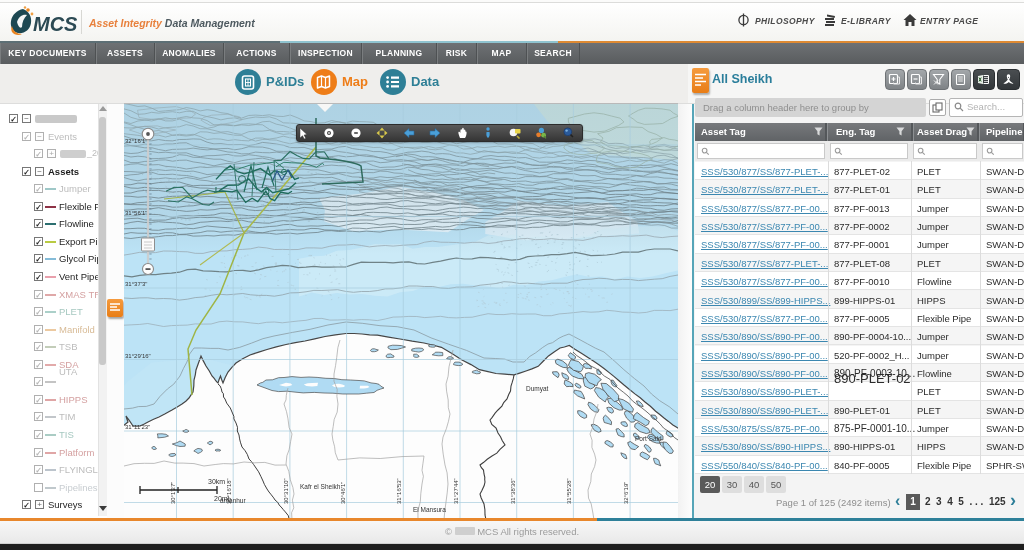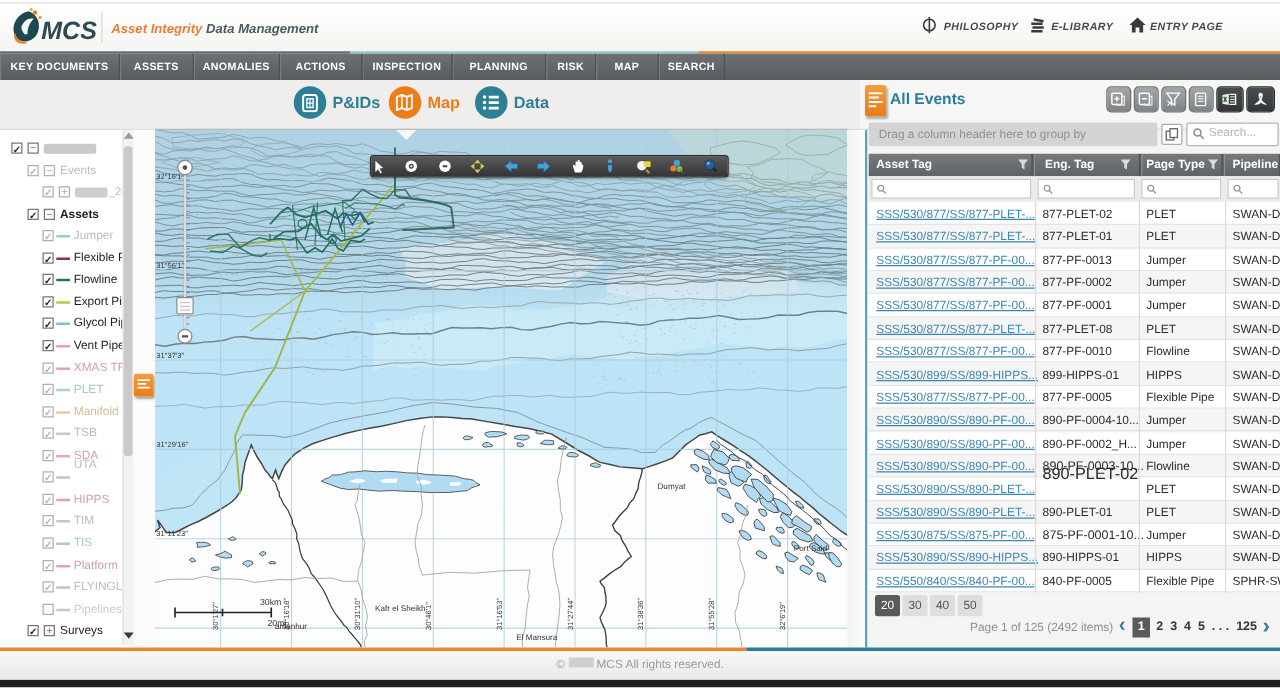--- a/index.html
+++ b/index.html
@@ -488,21 +488,21 @@
 <svg class="abs" style="left:562px;top:127px" width="12" height="12" viewBox="0 0 12 12">
     <circle cx="5.8" cy="4.8" r="3.9" fill="#2a5a9a" stroke="#1a3a6a" stroke-width="0.7"></circle>
     <circle cx="4.6" cy="3.6" r="1.2" fill="#7ab0e0"></circle>
     <path d="M8.6,7.6 L11,10" stroke="#222" stroke-width="1.5"></path>
   </svg>
 <div class="abs" style="left:694px;top:104px;width:330px;height:414px;background:#f4f4f4"></div>
 <div class="abs" style="left:692px;top:68px;width:17px;height:25px;background:linear-gradient(#f59b3e,#e87d16);border-radius:2px;box-shadow:1px 2px 2px rgba(0,0,0,0.3)"></div>
 <svg class="abs" style="left:694px;top:73px" width="13" height="15" viewBox="0 0 13 15">
     <path d="M1,1.5 h11 M1,5 h8 M1,8.5 h11 M1,12 h6" stroke="#fff" stroke-width="1.6"></path>
   </svg>
-<div class="abs" style="left:712px;top:72px;font-size:12.5px;font-weight:bold;color:#2a7e9b">All Events</div>
+<div class="abs" style="left:712px;top:72px;font-size:12.5px;font-weight:bold;color:#2a7e9b">All Sheikh</div>
 <div class="abs" style="left:885px;top:69px;width:20px;height:21px;background:linear-gradient(#a3a7aa,#7f8386);border:1px solid #6e7275;border-radius:4px"></div>
 <svg class="abs" style="left:888px;top:73px" width="13" height="13" viewBox="0 0 13 13">
     <rect x="1.5" y="1.5" width="8" height="9" rx="1" fill="none" stroke="#fff" stroke-width="1.2"></rect>
     <path d="M9.5,4 h2 v7 h-6 v-1.5" stroke="#e8e8e8" stroke-width="1" fill="none"></path>
     <path d="M3.5,6 h4 M5.5,4 v4" stroke="#fff" stroke-width="1.2"></path>
   </svg>
 <div class="abs" style="left:907px;top:69px;width:20px;height:21px;background:linear-gradient(#a3a7aa,#7f8386);border:1px solid #6e7275;border-radius:4px"></div>
 <svg class="abs" style="left:910px;top:73px" width="13" height="13" viewBox="0 0 13 13">
     <rect x="1.5" y="1.5" width="8" height="9" rx="1" fill="none" stroke="#fff" stroke-width="1.2"></rect>
     <path d="M9.5,4 h2 v7 h-6 v-1.5" stroke="#e8e8e8" stroke-width="1" fill="none"></path>
@@ -537,21 +537,21 @@
   </svg>
 <div class="abs" style="left:949px;top:98px;width:74px;height:19px;background:#fff;border:1px solid #b5b5b5;border-radius:2px"></div>
 <svg class="abs" style="left:954px;top:102px" width="10" height="10" viewBox="0 0 10 10">
     <circle cx="4" cy="4" r="2.8" fill="none" stroke="#8a8a8a" stroke-width="1.2"></circle>
     <path d="M6.2,6.2 L9,9" stroke="#8a8a8a" stroke-width="1.2"></path>
   </svg>
 <div class="abs" style="left:967px;top:101px;font-size:9.5px;color:#b3b3b3">Search...</div>
 <div class="abs" style="left:695px;top:123px;width:329px;height:18px;background:linear-gradient(#77797c,#606366)"></div>
 <div class="abs" style="left:695px;top:123px;width:133px;height:18px;border-right:1px solid #8d9093;box-shadow:inset -2px 0 0 #54575a;color:#fff;font-size:9.5px;font-weight:bold;line-height:18px;padding-left:6px">Asset Tag</div>
 <div class="abs" style="left:828px;top:123px;width:86px;height:18px;border-right:1px solid #8d9093;box-shadow:inset -2px 0 0 #54575a;color:#fff;font-size:9.5px;font-weight:bold;line-height:18px;padding-left:8px">Eng. Tag</div>
-<div class="abs" style="left:911px;top:123px;width:69px;height:18px;border-right:1px solid #8d9093;box-shadow:inset -2px 0 0 #54575a;color:#fff;font-size:9.5px;font-weight:bold;line-height:18px;padding-left:6px">Page Type</div>
+<div class="abs" style="left:911px;top:123px;width:69px;height:18px;border-right:1px solid #8d9093;box-shadow:inset -2px 0 0 #54575a;color:#fff;font-size:9.5px;font-weight:bold;line-height:18px;padding-left:6px">Asset Drag</div>
 <div class="abs" style="left:980px;top:123px;width:46px;height:18px;border-right:1px solid #8d9093;box-shadow:inset -2px 0 0 #54575a;color:#fff;font-size:9.5px;font-weight:bold;line-height:18px;padding-left:6px">Pipeline</div>
 <svg class="abs" style="left:814px;top:127px" width="9" height="9" viewBox="0 0 9 9">
     <path d="M0.5,0.5 h8 L5.6,4.2 L5.6,8.5 L3.4,7.2 L3.4,4.2 Z" fill="#d9dadb"></path>
   </svg>
 <svg class="abs" style="left:896px;top:127px" width="9" height="9" viewBox="0 0 9 9">
     <path d="M0.5,0.5 h8 L5.6,4.2 L5.6,8.5 L3.4,7.2 L3.4,4.2 Z" fill="#d9dadb"></path>
   </svg>
 <svg class="abs" style="left:966px;top:127px" width="9" height="9" viewBox="0 0 9 9">
     <path d="M0.5,0.5 h8 L5.6,4.2 L5.6,8.5 L3.4,7.2 L3.4,4.2 Z" fill="#d9dadb"></path>
   </svg>
@@ -621,21 +621,21 @@
 <div class="abs" style="left:834px;top:312.8px;font-size:9.5px;color:#2b2b2b;white-space:nowrap">877-PF-0005</div>
 <div class="abs" style="left:917px;top:312.8px;font-size:9.5px;color:#2b2b2b;white-space:nowrap">Flexible Pipe</div>
 <div class="abs" style="left:986px;top:312.8px;font-size:9.5px;color:#2b2b2b;white-space:nowrap">SWAN-DB</div>
 <div class="abs" style="left:695px;top:327.1px;width:329px;height:18.35px;background:#f5f5f5;border-bottom:1px solid #e4e4e4"></div>
 <div class="abs" style="left:701px;top:331.1px;font-size:9.5px;color:#3b87b0;text-decoration:underline;white-space:nowrap">SSS/530/890/SS/890-PF-00...</div>
 <div class="abs" style="left:834px;top:331.1px;font-size:9.5px;color:#2b2b2b;white-space:nowrap">890-PF-0004-10...</div>
 <div class="abs" style="left:917px;top:331.1px;font-size:9.5px;color:#2b2b2b;white-space:nowrap">Jumper</div>
 <div class="abs" style="left:986px;top:331.1px;font-size:9.5px;color:#2b2b2b;white-space:nowrap">SWAN-DA</div>
 <div class="abs" style="left:695px;top:345.5px;width:329px;height:18.35px;background:#ffffff;border-bottom:1px solid #e4e4e4"></div>
 <div class="abs" style="left:701px;top:349.5px;font-size:9.5px;color:#3b87b0;text-decoration:underline;white-space:nowrap">SSS/530/890/SS/890-PF-00...</div>
-<div class="abs" style="left:834px;top:349.5px;font-size:9.5px;color:#2b2b2b;white-space:nowrap">890-PF-0002_H...</div>
+<div class="abs" style="left:834px;top:349.5px;font-size:9.5px;color:#2b2b2b;white-space:nowrap">520-PF-0002_H...</div>
 <div class="abs" style="left:917px;top:349.5px;font-size:9.5px;color:#2b2b2b;white-space:nowrap">Jumper</div>
 <div class="abs" style="left:986px;top:349.5px;font-size:9.5px;color:#2b2b2b;white-space:nowrap">SWAN-DA</div>
 <div class="abs" style="left:695px;top:363.9px;width:329px;height:18.35px;background:#f5f5f5;border-bottom:1px solid #e4e4e4"></div>
 <div class="abs" style="left:701px;top:367.9px;font-size:9.5px;color:#3b87b0;text-decoration:underline;white-space:nowrap">SSS/530/890/SS/890-PF-00...</div>
 <div class="abs" style="left:834px;top:367.9px;font-size:10px;color:#2b2b2b;white-space:nowrap">890-PF-0003-10...</div>
 <div class="abs" style="left:917px;top:367.9px;font-size:9.5px;color:#2b2b2b;white-space:nowrap">Flowline</div>
 <div class="abs" style="left:986px;top:367.9px;font-size:9.5px;color:#2b2b2b;white-space:nowrap">SWAN-DA</div>
 <div class="abs" style="left:695px;top:382.2px;width:329px;height:18.35px;background:#ffffff;border-bottom:1px solid #e4e4e4"></div>
 <div class="abs" style="left:701px;top:386.2px;font-size:9.5px;color:#3b87b0;text-decoration:underline;white-space:nowrap">SSS/530/890/SS/890-PLET-...</div>
 <div class="abs" style="left:834px;top:371px;font-size:13px;color:#2b2b2b;white-space:nowrap">890-PLET-02</div>

